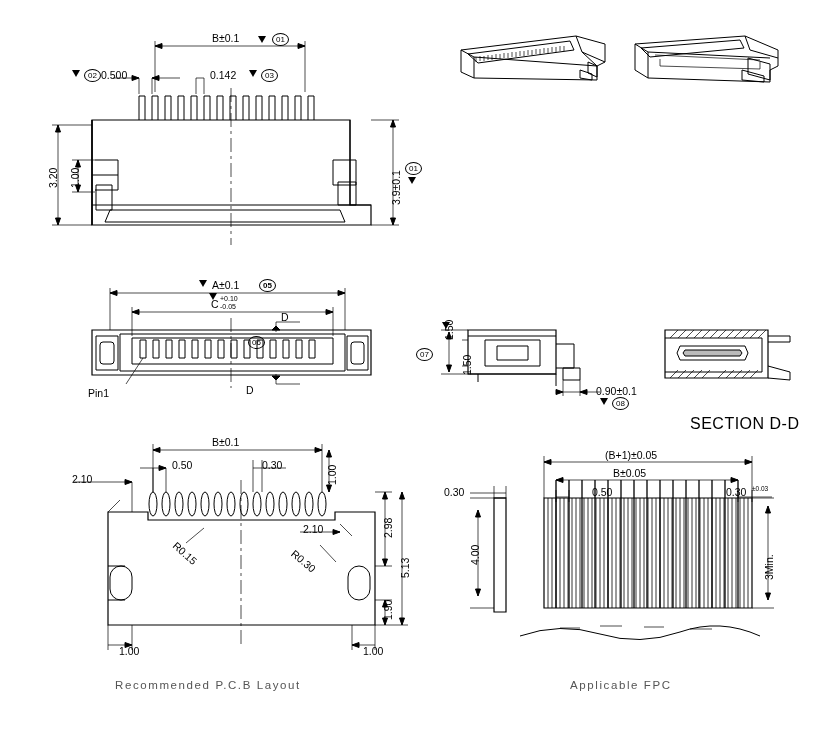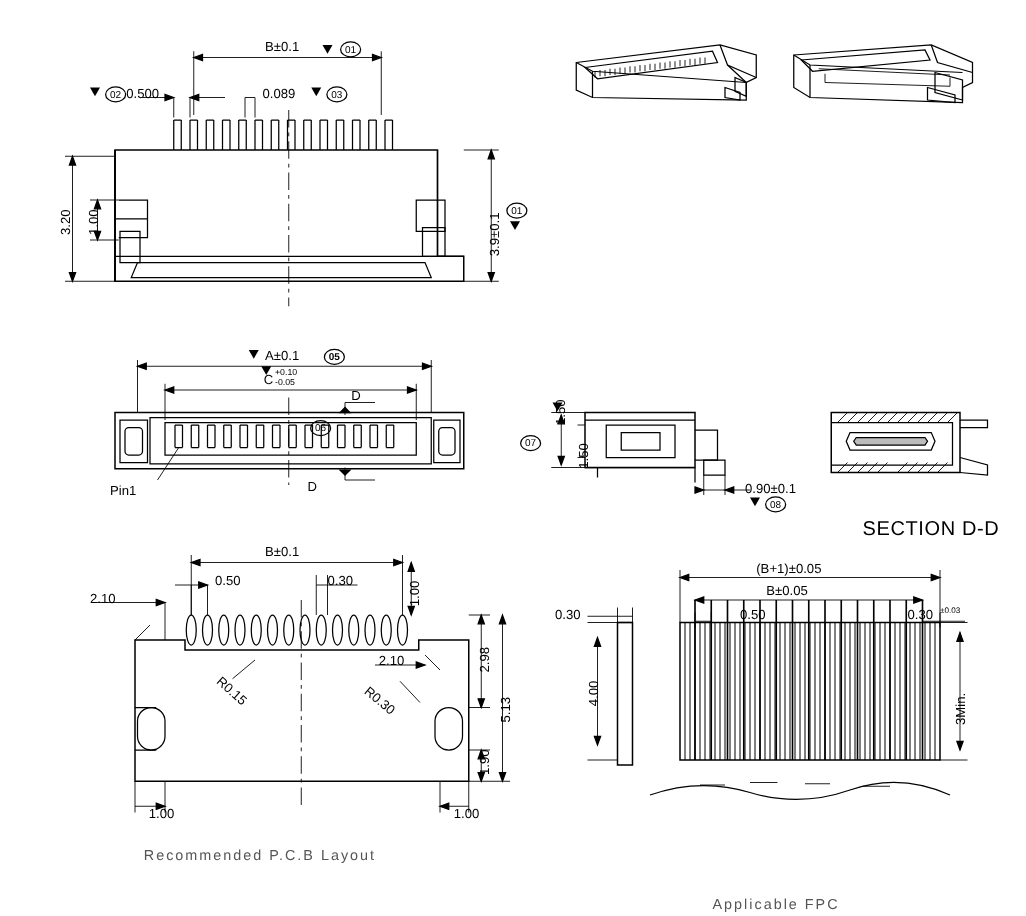--- a/index.html
+++ b/index.html
@@ -376,21 +376,21 @@
   </svg>
 
   <div class="lbl" style="left:212px; top:33px;">B±0.1</div>
   <div class="tri" style="left:258px; top:36px;"></div>
   <div class="cir" style="left:272px; top:33px;">01</div>
 
   <div class="tri" style="left:72px; top:70px;"></div>
   <div class="cir" style="left:84px; top:69px;">02</div>
   <div class="lbl" style="left:101px; top:70px;">0.500</div>
 
-  <div class="lbl" style="left:210px; top:70px;">0.089</div>
+  <div class="lbl" style="left:210px; top:70px;">0.142</div>
   <div class="tri" style="left:249px; top:70px;"></div>
   <div class="cir" style="left:261px; top:69px;">03</div>
 
   <div class="lbl vert" style="left:48px; top:188px;">3.20</div>
   <div class="lbl vert" style="left:70px; top:188px;">1.00</div>
   <div class="lbl vert" style="left:391px; top:205px;">3.9±0.1</div>
   <div class="cir" style="left:405px; top:162px;">01</div>
   <div class="tri" style="left:408px; top:177px;"></div>
 
   <div class="tri" style="left:199px; top:280px;"></div>
@@ -433,15 +433,15 @@
   <div class="lbl cap" style="left:115px; top:680px;">Recommended  P.C.B  Layout</div>
 
   <div class="lbl" style="left:605px; top:450px;">(B+1)±0.05</div>
   <div class="lbl" style="left:613px; top:468px;">B±0.05</div>
   <div class="lbl" style="left:592px; top:487px;">0.50</div>
   <div class="lbl" style="left:726px; top:487px;">0.30</div>
   <div class="lbl sm" style="left:752px; top:486px; font-size:6.5px;">±0.03</div>
   <div class="lbl" style="left:444px; top:487px;">0.30</div>
   <div class="lbl vert" style="left:470px; top:565px;">4.00</div>
   <div class="lbl vert" style="left:764px; top:580px;">3Min.</div>
-  <div class="lbl cap" style="left:570px; top:680px;margin-top:39px;">Applicable  FPC</div>
+  <div class="lbl cap" style="left:570px; top:680px;">Applicable  FPC</div>
 
 </div>
 
 </body></html>

